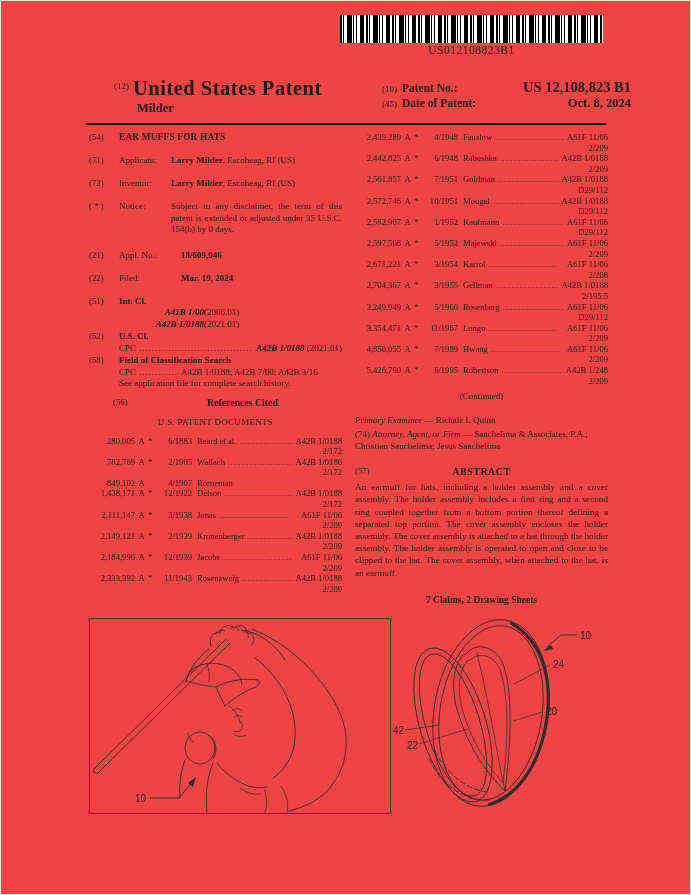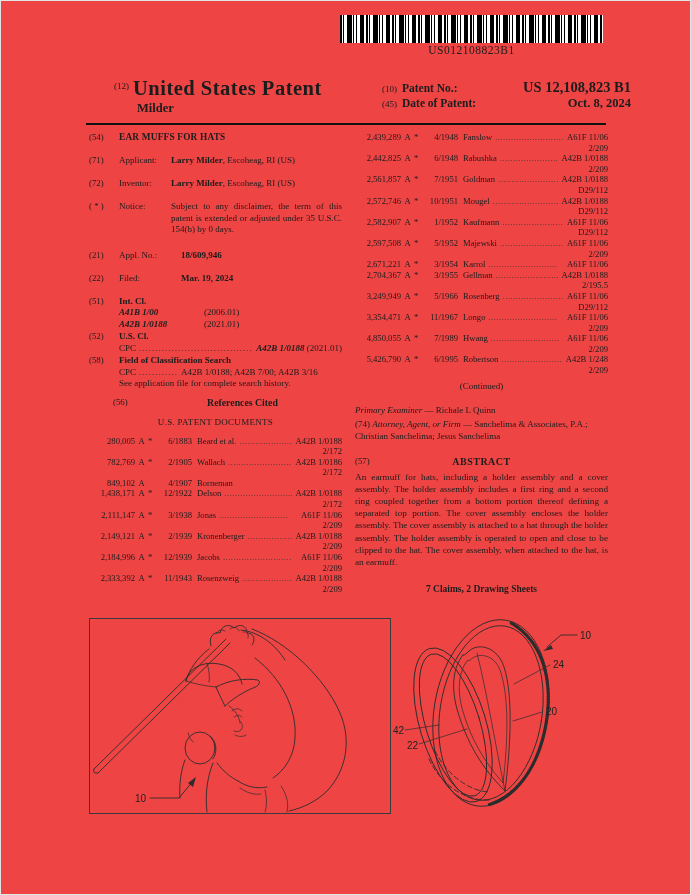--- a/index.html
+++ b/index.html
@@ -37,21 +37,21 @@
   .col { width:253px; font-size:9px; }
   .sec { display:flex; margin-bottom:12px; line-height:11px; }
   .sec .num { width:30px; flex:none; font-size:8.8px; }
   .sec .body { flex:1; min-width:0; }
   .b { font-weight:bold; }
   .i { font-style:italic; }
   .title54 { font-weight:bold; font-size:9.3px; letter-spacing:0.2px; }
   .lab-col { display:inline-block; width:52px; }
   .notice-text { text-align:justify; line-height:11.5px; }
   .notice-lab { width:52px; flex:none; }
-  .cls-row { display:flex; line-height:11.5px; }
+  .cls-row { display:flex; line-height:11.5px;text-align:right; }
   .cls-row .cls { width:85px; font-style:italic; font-weight:bold; }
   .cpc-line { display:flex; line-height:11.5px; white-space:nowrap; }
   .dots { overflow:hidden; letter-spacing:1px; margin:0 3px; flex:1; min-width:0; color:#222; }
   .dots-fixed { letter-spacing:1px; margin:0 3px; color:#222; }
   .center-head { text-align:center; font-weight:bold; font-size:9.8px; }
   .center-sub { text-align:center; font-size:9px; letter-spacing:0.3px; margin:9px 0 9px; }
   .refcited { display:flex; margin:6px 0 0;padding-left:24px; }
   .refcited .num { width:30px; flex:none; font-size:8.8px; }
   .refcited .body { flex:1; }
   
@@ -390,20 +390,21 @@
           <div>
             <div class="ref-row">
               <span class="rn">2,671,221</span>
               <span class="rk">A</span>
               <span class="rs">*</span>
               <span class="rd">3/1954</span>
               <span class="rnm">Karrol</span>
               <span class="leader">..........................</span>
               <span class="rcpc">A61F 11/06</span>
             </div>
+            <div class="ref-sub">2/208</div>
           </div>
 
           <div>
             <div class="ref-row">
               <span class="rn">2,704,367</span>
               <span class="rk">A</span>
               <span class="rs">*</span>
               <span class="rd">3/1955</span>
               <span class="rnm">Gellman</span>
               <span class="leader">..........................</span>

